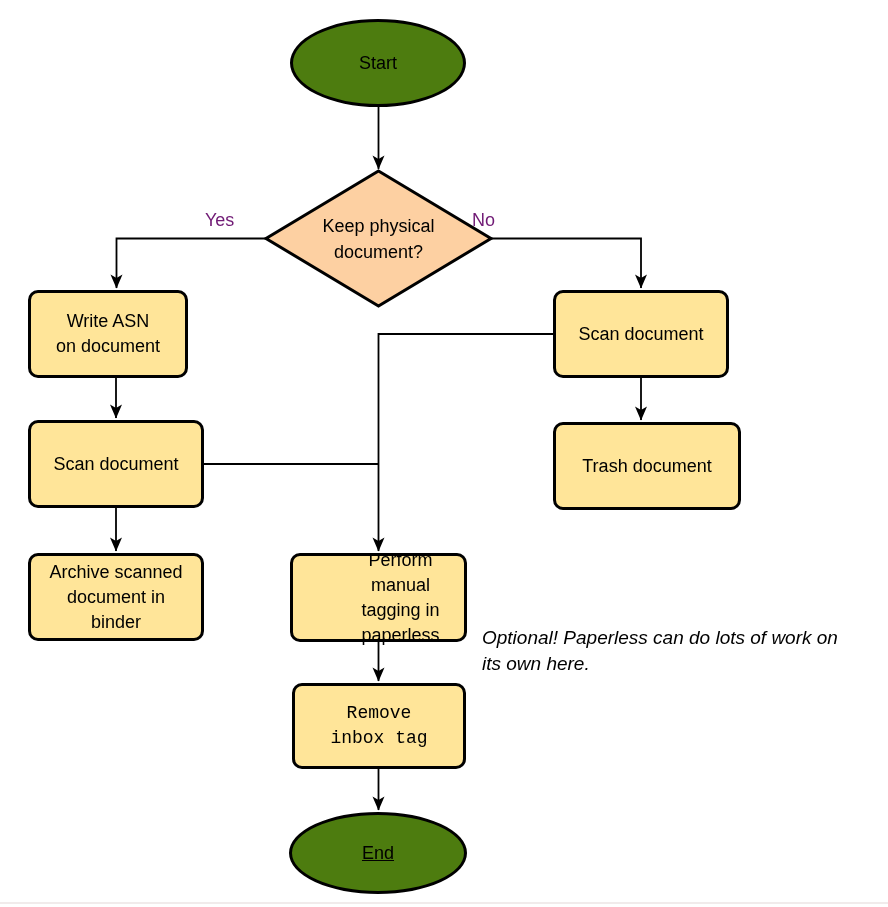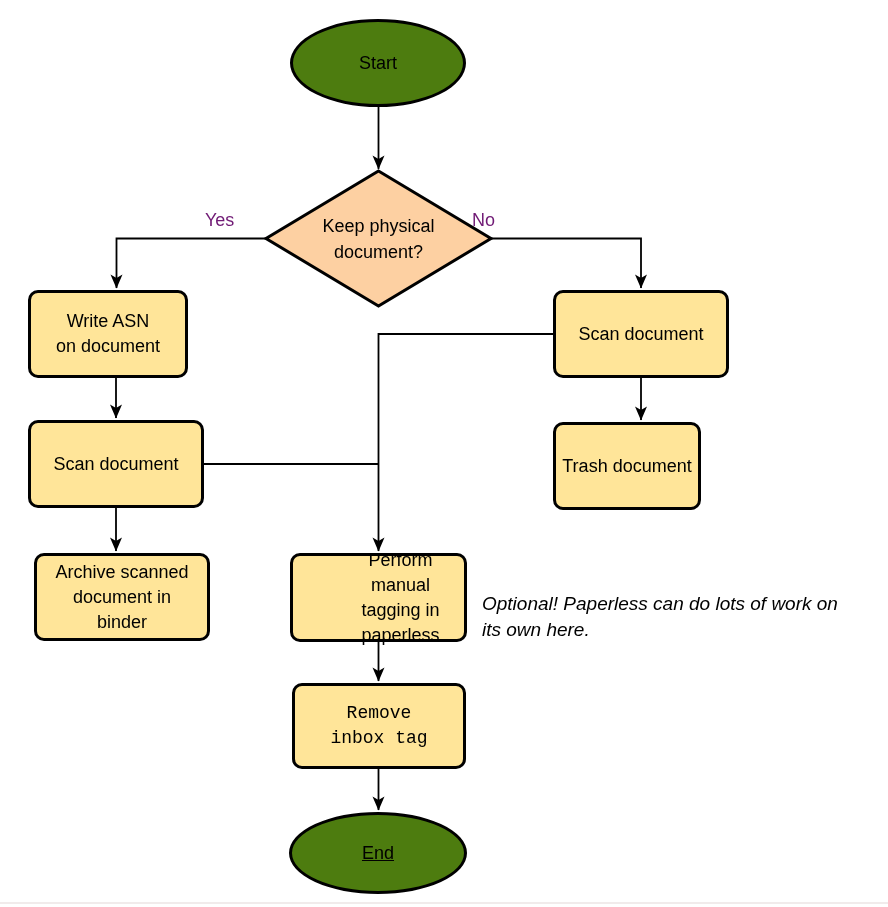--- a/index.html
+++ b/index.html
@@ -58,20 +58,21 @@
     font-size: 18px;
     color: #701a75;
   }
   .annotation {
     position: absolute;
     font-style: italic;
     font-size: 19px;
     line-height: 26px;
     white-space: pre-line;
     color: #000000;
+    margin-top: 34px;
   }
   .bottom-divider {
     position: absolute;
     left: 0;
     top: 902px;
     width: 888px;
     height: 2px;
     background: #f1ebeb;
   }
 </style>
@@ -104,27 +105,27 @@
   <div class="node terminal" style="left:290px; top:19px; width:176px; height:88px;">Start</div>
 
   <div class="decision-label" style="left:288px; top:211px; width:181px; height:55px;">Keep physical
 document?</div>
 
   <div class="node process" style="left:28px; top:290px; width:160px; height:88px;">Write ASN
 on document</div>
 
   <div class="node process" style="left:28px; top:420px; width:176px; height:88px;">Scan document</div>
 
-  <div class="node process" style="left:28px; top:553px; width:176px; height:88px;margin-left:6px;">Archive scanned
+  <div class="node process" style="left:28px; top:553px; width:176px; height:88px;">Archive scanned
 document in
 binder</div>
 
   <div class="node process" style="left:553px; top:290px; width:176px; height:88px;">Scan document</div>
 
-  <div class="node process" style="left:553px; top:422px; width:148px; height:88px;">Trash document</div>
+  <div class="node process" style="left:553px; top:422px; width:188px; height:88px;">Trash document</div>
 
   <div class="node process" style="left:290px; top:553px; width:177px; height:89px;padding-left:44px;">Perform manual
 tagging in
 paperless</div>
 
   <div class="node process" style="left:292px; top:683px; width:174px; height:86px;font-family:Liberation Mono, monospace;">Remove
 inbox tag</div>
 
   <div class="node terminal" style="left:289px; top:812px; width:178px; height:82px;text-decoration:underline;">End</div>
 

